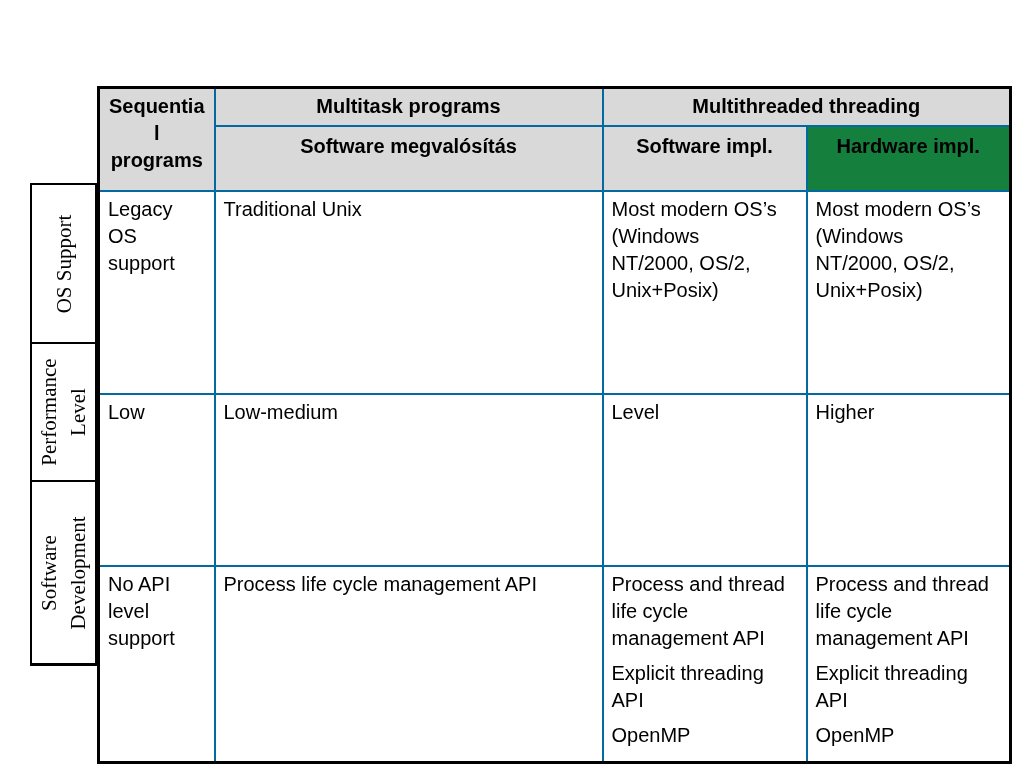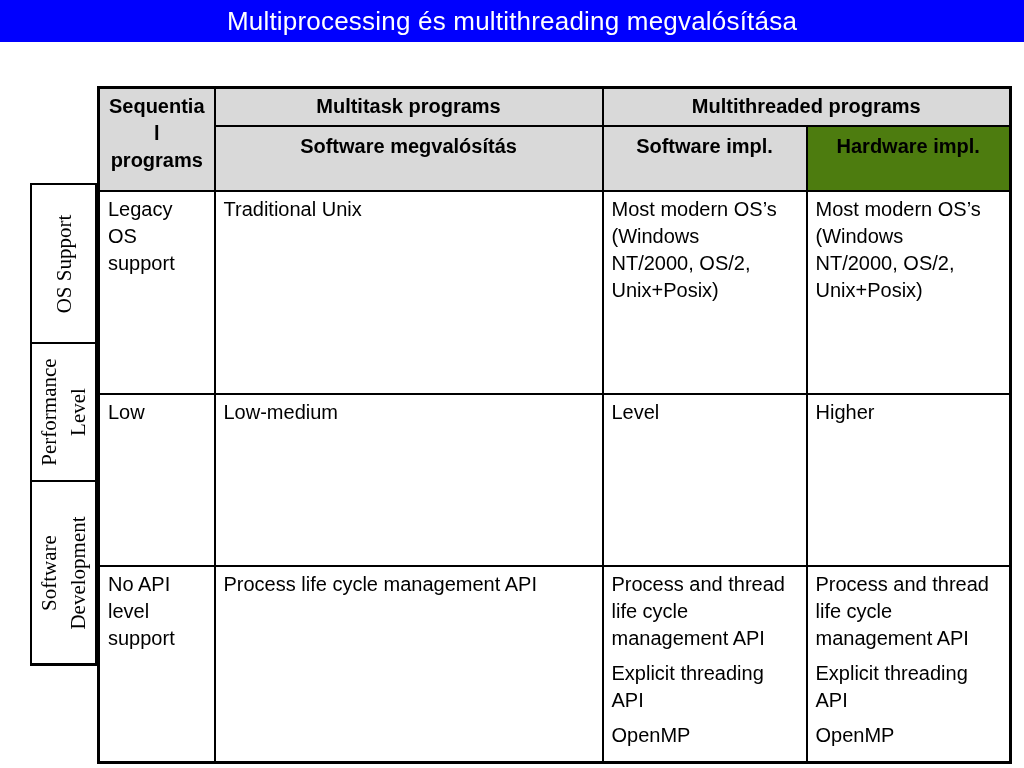--- a/index.html
+++ b/index.html
@@ -36,21 +36,21 @@
   .rot2 { width:136px; }
   .rot3 { width:182px; }
 
   
   .main-table {
     position:absolute; left:97px; top:86px;
     border-collapse:collapse; table-layout:fixed;
     border:3px solid #000;
   }
   .main-table td {
-    border:2px solid #000000; vertical-align:top; overflow:hidden; background:#fff;margin-top:28px;
+    border:2px solid #0369a1; vertical-align:top; overflow:hidden; background:#fff;margin-top:28px;
   }
   .hdr {
     font-weight:bold; text-align:center; font-size:20px; line-height:27px;
     padding:2px 4px;
   }
   tr.h1 td { vertical-align:middle; }
   tr.h2 td { vertical-align:top; padding-top:6px; }
   .corner {
     vertical-align:top !important; padding:4px 7px 2px 7px;
     overflow-wrap:break-word; word-wrap:break-word; word-break:break-word;
@@ -58,23 +58,20 @@
   .body {
     font-size:20px; line-height:27px; padding:4px 20px 4px 8px;
   }
   .body p { margin:0 0 8px 0; }
 </style>
 </head>
 <body>
 
 <div class="slide">
 
-  <div class="title-bar" style="background-color: rgb(0, 0, 254); color: rgb(255, 255, 255);">
-    <span>Multiprocessing és multithreading megvalósítása</span>
-  </div>
 
   <table class="label-table">
     <tbody>
       <tr class="lab1">
         <td>
           <div class="cellbox">
               <div class="rot rot1">OS Support</div>
             </div>
         </td>
       </tr>
@@ -99,26 +96,26 @@
     <colgroup>
       <col style="width:116px">
       <col style="width:388px">
       <col style="width:204px">
       <col style="width:204px">
     </colgroup>
     <tbody>
       <tr class="h1" style="height:38px">
         <td rowspan="2" class="hdr corner" style="background-color: rgb(217, 217, 217);">Sequential programs</td>
         <td class="hdr" style="background-color: rgb(217, 217, 217);">Multitask programs</td>
-        <td colspan="2" class="hdr" style="background-color: rgb(217, 217, 217);">Multithreaded programs</td>
+        <td colspan="2" class="hdr" style="background-color: rgb(217, 217, 217);">Multithreaded threading</td>
       </tr>
       <tr class="h2" style="height:65px">
         <td class="hdr" style="background-color: rgb(217, 217, 217);">Software megvalósítás</td>
         <td class="hdr" style="background-color: rgb(217, 217, 217); text-align: center;">Software impl.</td>
-        <td class="hdr" style="background-color: #4d7c0f;">Hardware impl.</td>
+        <td class="hdr" style="background-color: #15803d;">Hardware impl.</td>
       </tr>
 
       <tr style="height:203px">
         <td class="body">Legacy OS support</td>
         <td class="body">Traditional Unix</td>
         <td class="body">Most modern OS’s (Windows NT/2000, OS/2, Unix+Posix)</td>
         <td class="body">Most modern OS’s (Windows NT/2000, OS/2, Unix+Posix)</td>
       </tr>
 
       <tr style="height:172px">

